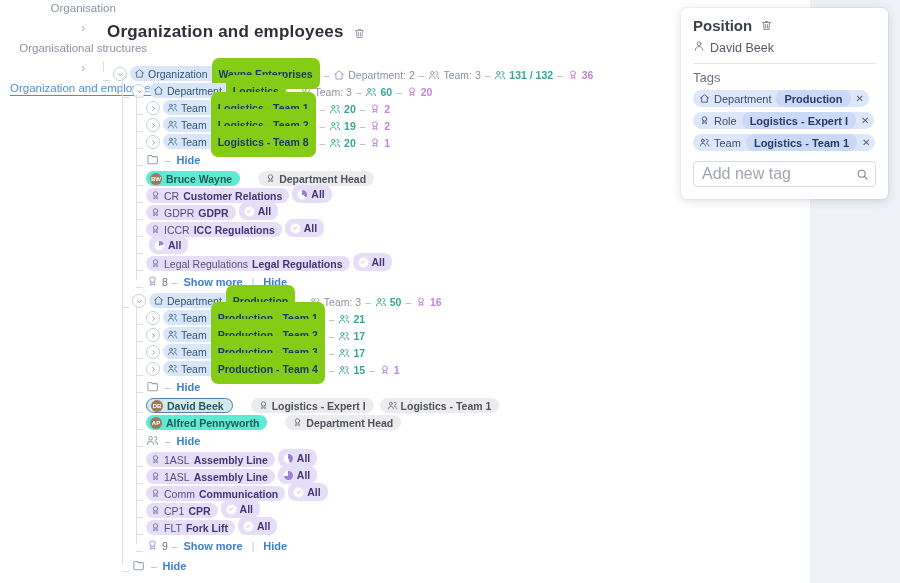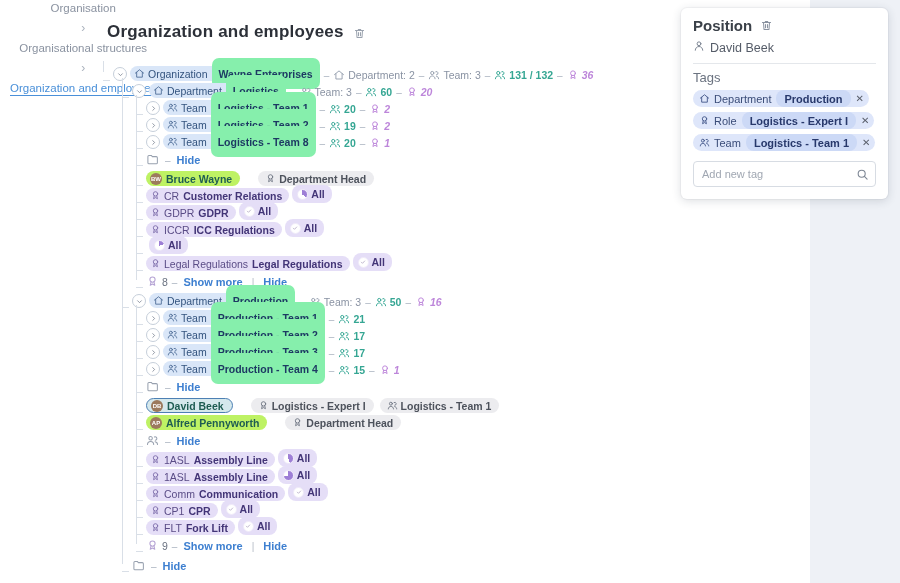--- a/index.html
+++ b/index.html
@@ -34,27 +34,27 @@
     display:inline-flex; align-items:center; justify-content:center; margin-right:3px; flex:none;
     color:#7d8694; cursor:pointer; }
   .chev svg { width:9px; height:9px; }
 
   .pill { display:inline-flex; align-items:center; height:15px; border-radius:8px; font-size:10.5px; flex:none; cursor:pointer; }
   .pill .picon { display:inline-flex; margin:0 3px 0 4px; }
   .pill .picon svg { width:11px; height:11px; }
   .pill.blue { background:#d9e6f8; color:#33537e; }
   .pill.blue .picon { color:#4c6b96; }
   .pill .ptype { margin-right:4px; }
-  .pill .seg { background:#86efac; border-radius:7px; height:31px; display:inline-flex; align-items:center;
+  .pill .seg { background:#84cc16; border-radius:7px; height:31px; display:inline-flex; align-items:center;
     padding:0 7px; font-weight:700; color:#1d3a63; }
   .pill.purple { background:#e5def7; color:#5a4c86; padding-right:7px; }
   .pill.purple .picon { color:#7a6aa8; }
   .pill.purple .pcode { margin-right:4px; }
   .pill.purple .pname { font-weight:700; color:#433577; }
-  .pill.tealp { background:#bef264; color:#1e5c52; font-weight:700; padding:0 8px 0 2px; }
+  .pill.tealp { background:#5eead4; color:#1e5c52; font-weight:700; padding:0 8px 0 2px; }
   .pill.tealp.sel { border:1.5px solid #4d80b4; background:#d5e8ec; }
   .pill.grayp { background:#ececef; color:#4d525c; font-weight:600; padding:0 8px 0 3px; margin-left:6px; cursor:default; }
   .pill.grayp .picon { color:#6b7280; }
   .av { width:12px; height:12px; border-radius:50%; background:#9c7a5e; color:#fff; font-size:6px; font-weight:700;
     display:inline-flex; align-items:center; justify-content:center; margin:0 4px 0 2px; flex:none; }
   .tagwrap { margin-left:12px; display:inline-flex; }
 
   .allpill { background:#e5def7; border-radius:8px; height:18px; display:inline-flex; align-items:center;
     padding:0 7px 0 2px; font-weight:700; color:#433577; margin-left:3px; font-size:10.5px; flex:none; }
   .circ { width:11px; height:11px; border-radius:50%; background:#fff; margin:0 3px; flex:none;
@@ -64,21 +64,21 @@
   .circ.pie35 { background:conic-gradient(#9e7fd6 0 35%, #ffffff 35% 100%); }
   .circ.pie45 { background:conic-gradient(#9e7fd6 0 45%, #ffffff 45% 100%); }
   .circ.pie75 { background:conic-gradient(#9e7fd6 0 75%, #ffffff 75% 100%); }
 
   .dash { color:#aab3c0; margin:0 4px; font-size:10px; }
   .sicon { display:inline-flex; }
   .sicon svg { width:12px; height:12px; }
   .sval { font-size:10.5px; margin-left:3px; }
   .gray  { color:#97a0af; }
   .green { color:#35a693; } .sval.green { font-weight:700; }
-  .purple{ color:#bd86da; } .sval.purple { font-weight:700;font-style:italic; }
+  .purple{ color:#bd86da; } .sval.purple { font-weight:700; }
   .sval.gray { color:#8a93a3; }
 
   .cicon { color:#98a1af; display:inline-flex; margin-right:2px; }
   .cicon svg { width:13px; height:13px; }
   .micon { color:#b5a3d4; display:inline-flex; margin-right:3px; }
   .micon svg { width:13px; height:13px; }
   .cnt { color:#6a7280; font-size:10.5px; }
   .lnk { color:#3d7fd0; font-weight:700; font-size:11px; cursor:pointer; text-decoration:none; margin:0 2px; }
   .sep { color:#b6bcc6; margin:0 7px; font-size:10px; }
 
@@ -98,21 +98,21 @@
   .ptag { display:inline-flex; align-items:center; height:17px; border-radius:9px; background:#dee6fa;
     font-size:11px; color:#3a4c78; padding:0 5px 0 3px; }
   .ptag .pticon { display:inline-flex; margin:0 4px 0 3px; color:#44588a; }
   .ptag .pticon svg { width:11px; height:11px; }
   .ptag .pttype { margin-right:5px; }
   .ptseg { background:#ccd9f6; border-radius:8px; height:17px; display:inline-flex; align-items:center;
     padding:0 8px; font-weight:700; color:#27386b; }
   .ptx { margin-left:5px; color:#5a5f6b; font-size:10px; cursor:pointer; }
   .p-input-wrap { margin-top:9px; position:relative; }
   .p-input { width:100%; height:26px; border:1px solid #d7dce3; border-radius:4px; padding:0 26px 0 8px;
-    font-size:11px; color:#3a3f47; font-family:"Liberation Sans", sans-serif; outline:none; }
+    font-size:16px; color:#3a3f47; font-family:"Liberation Sans", sans-serif; outline:none; }
   .p-input::placeholder { color:#a0a7b2; }
   .p-search { position:absolute; right:7px; top:6px; color:#7d8694; }
   .p-search svg { width:13px; height:13px; }
 </style>
 </head>
 <body>
 
 <div class="side-strip"></div>
 
 <div class="breadcrumb">

